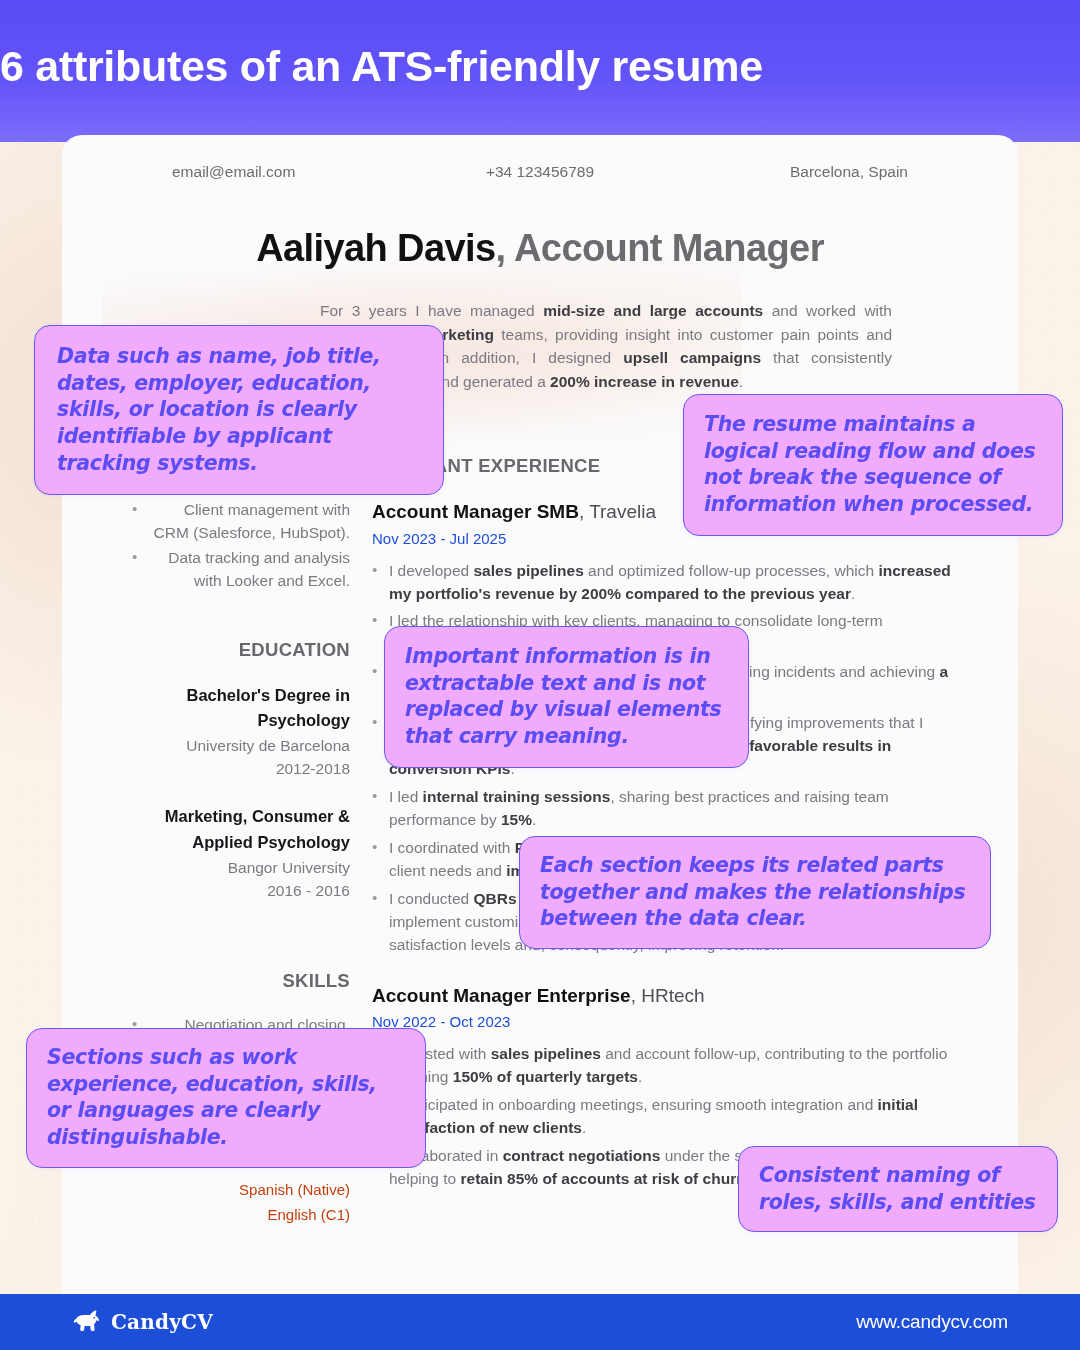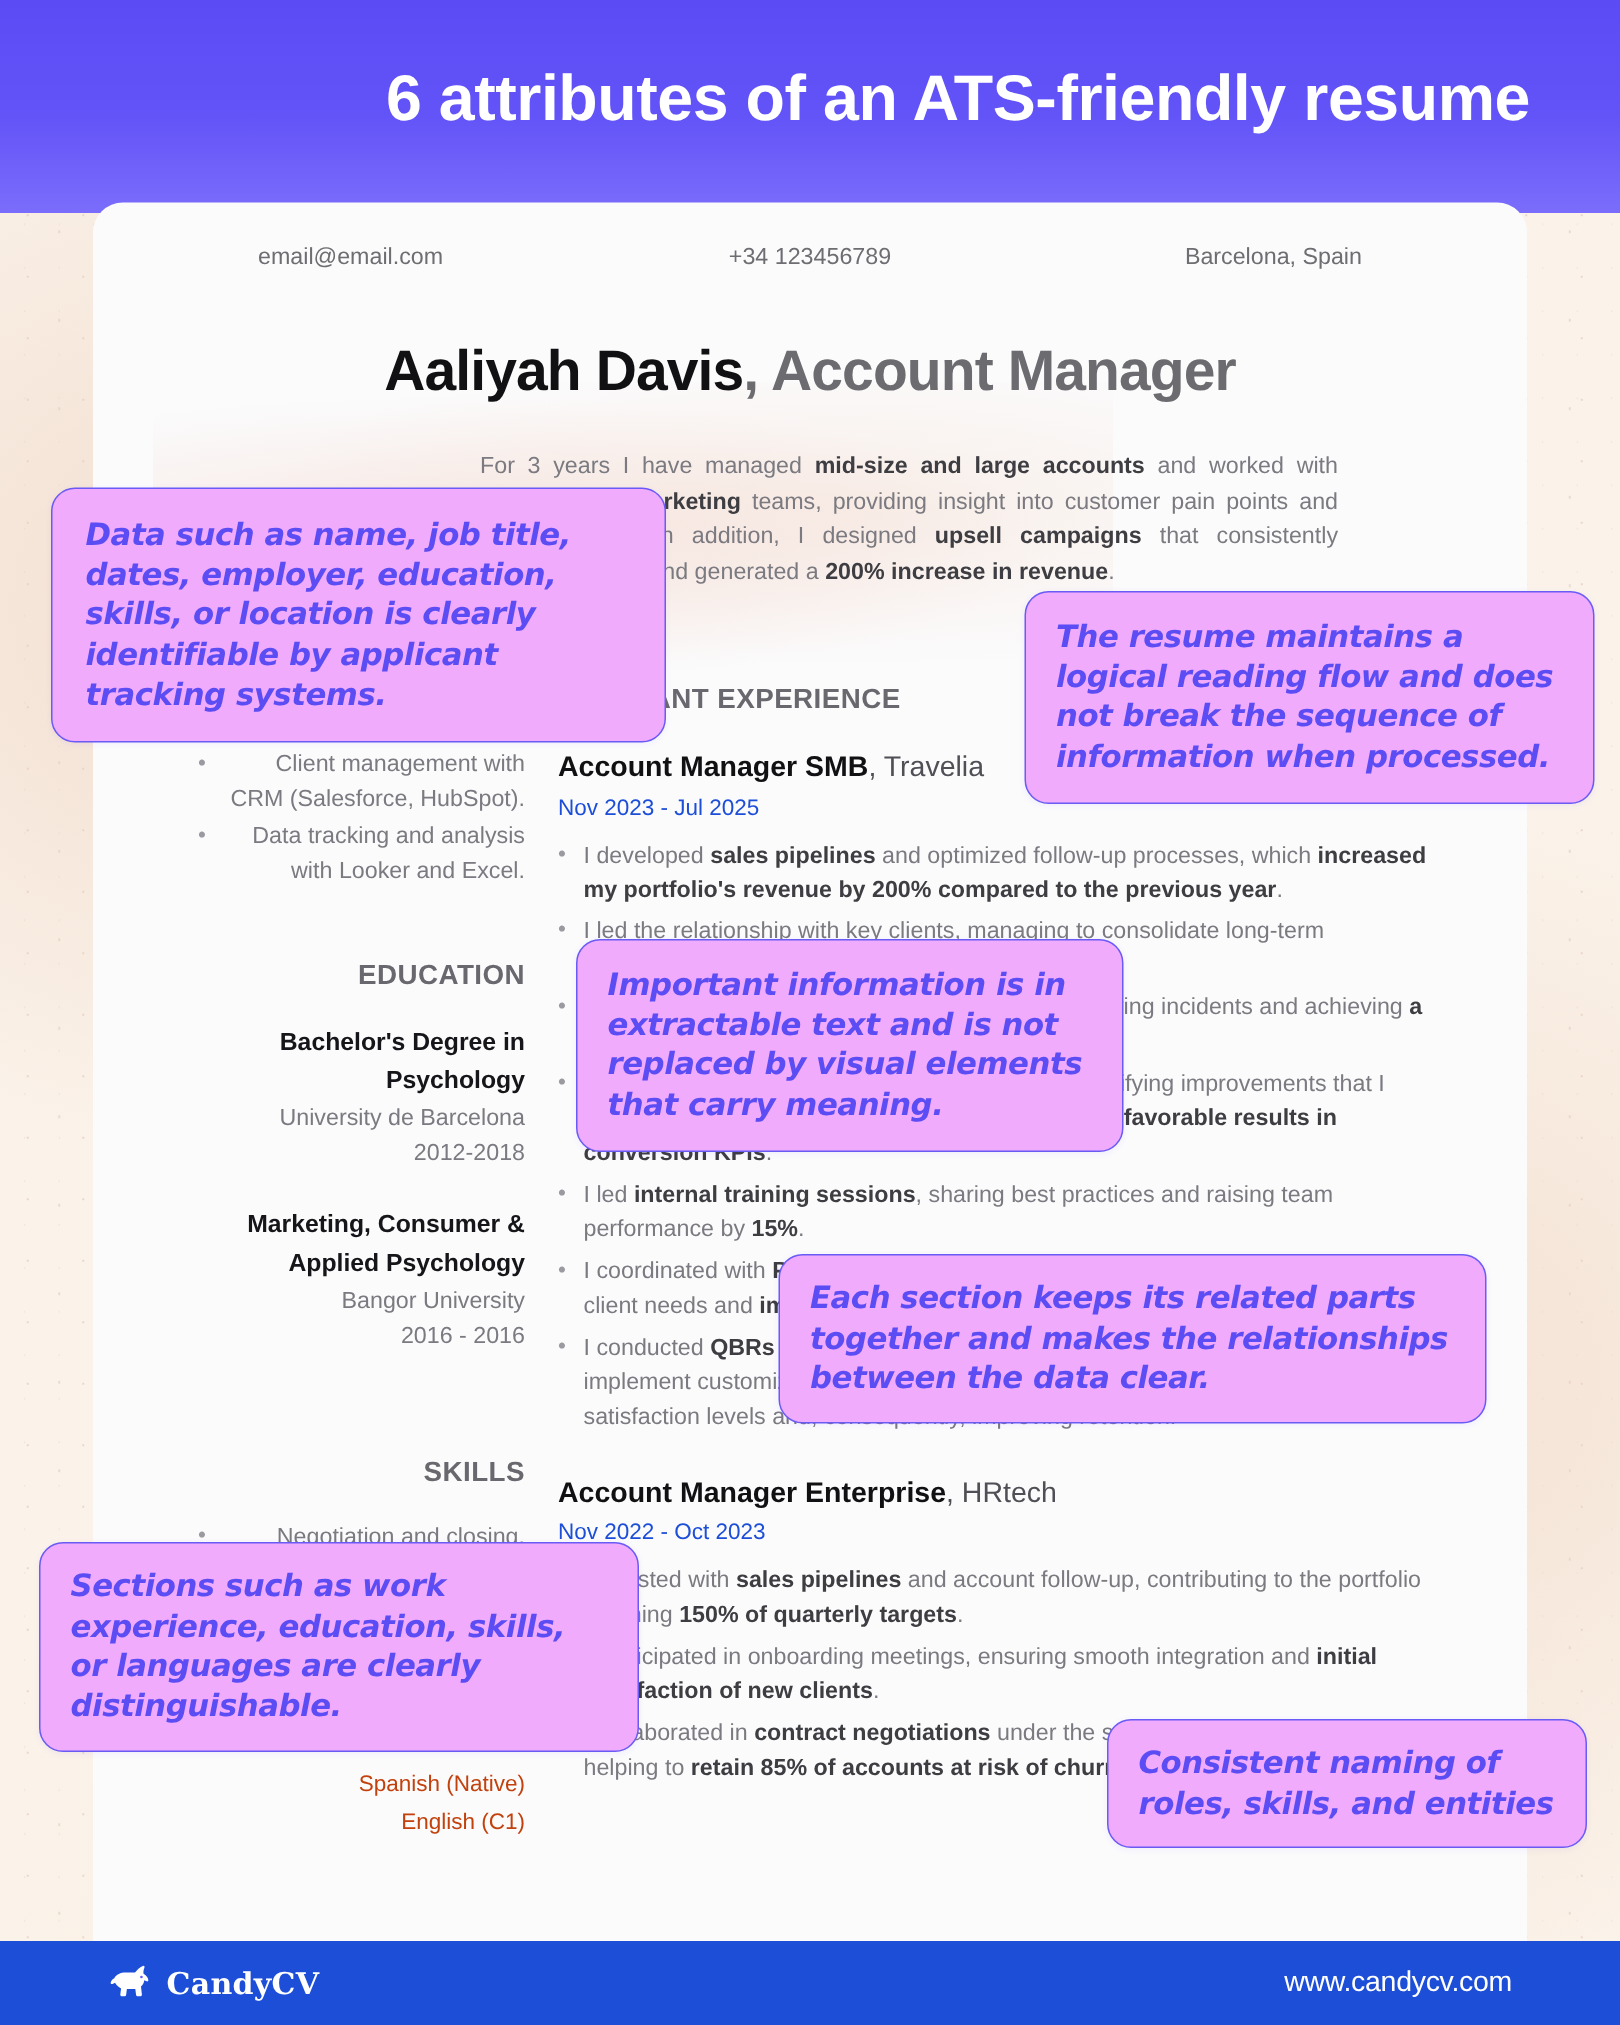--- a/index.html
+++ b/index.html
@@ -38,26 +38,25 @@
     left: 0; top: 0;
     width: 1080px;
     height: 142px;
     background: linear-gradient(180deg, #5a4bf5 0%, #6354f8 55%, #7b6dfb 100%);
     z-index: 2;
   }
   #banner-title {
     position: absolute;
     left: 0; top: 42px;
     width: 1020px;
-    text-align: right;
+    text-align: left;
     color: #ffffff;
     font-size: 43px;
     font-weight: 700;
     letter-spacing: -0.3px;
-    padding-left: 11px;
   }
 
   
   #resume-card {
     position: absolute;
     left: 62px;
     top: 135px;
     width: 956px;
     height: 1168px;
     background: #fbfbfc;

